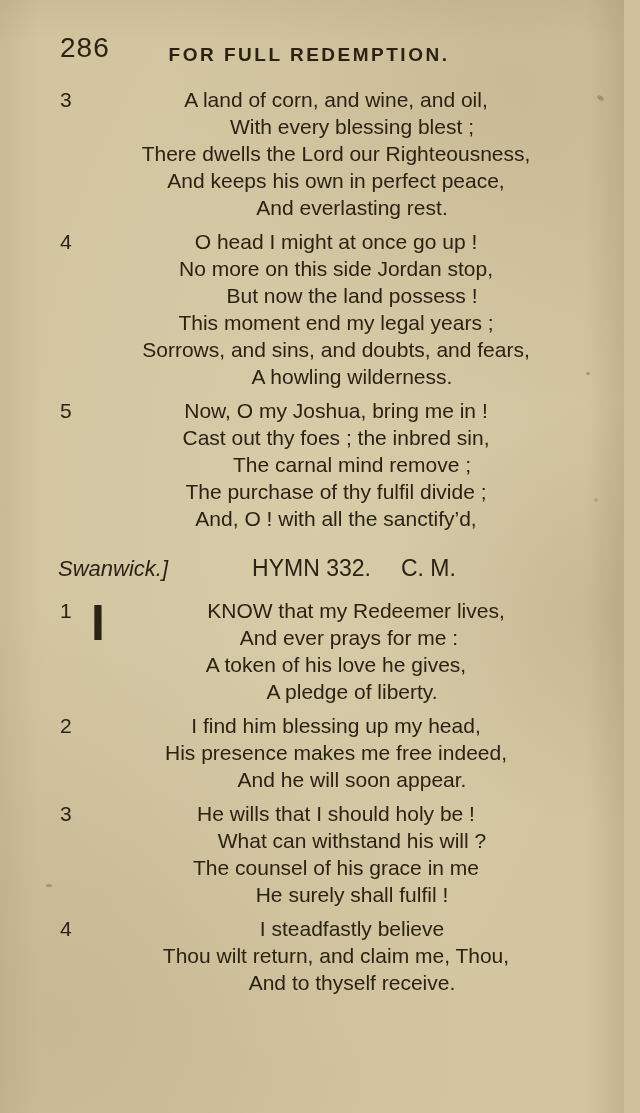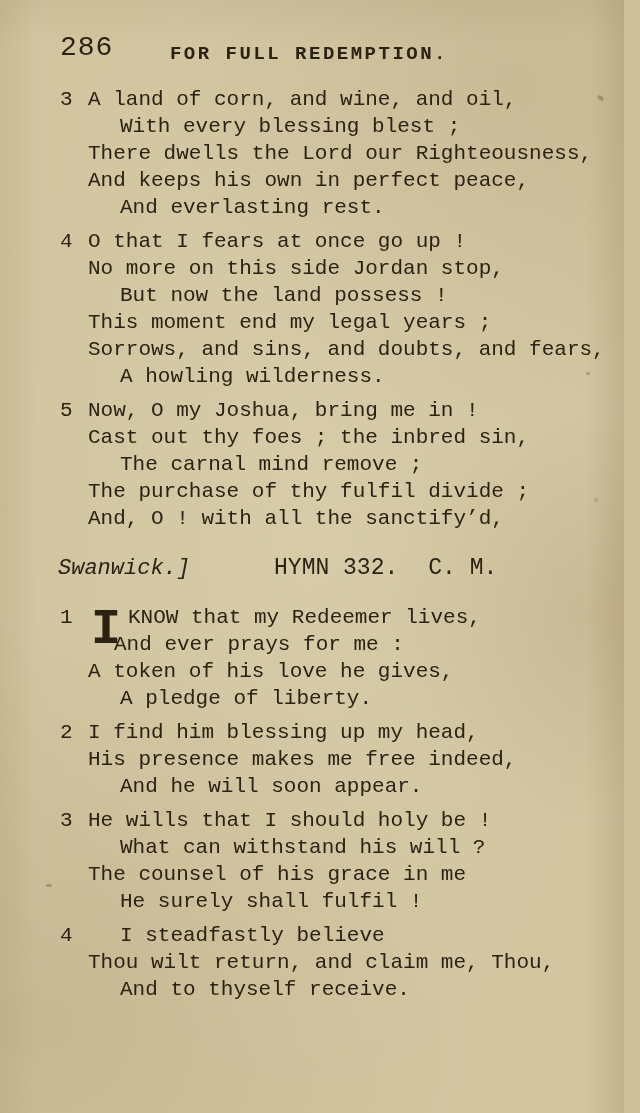--- a/index.html
+++ b/index.html
@@ -7,21 +7,21 @@
     padding: 0;
     background: #cdc09a;
   }
   .page {
     position: relative;
     width: 624px;
     height: 1113px;
     box-sizing: border-box;
     padding: 34px 40px 0 58px;
     overflow: hidden;
-    font-family: Liberation Mono, monospace;
+    font-family: Liberation Sans, sans-serif;
     font-size: 21px;
     line-height: 27px;
     color: #2b2214;
     background-color: #d2c5a0;
     background-image:
       radial-gradient(circle at 82% 8%, rgba(133,108,68,0.12), transparent 30%),
       radial-gradient(circle at 8% 92%, rgba(133,108,68,0.14), transparent 35%),
       radial-gradient(circle at 96% 55%, rgba(120,95,55,0.12), transparent 25%),
       radial-gradient(ellipse at 50% 45%, rgba(255,250,228,0.12), transparent 70%),
       linear-gradient(180deg, rgba(110,88,50,0.08), rgba(110,88,50,0) 4%),
@@ -55,36 +55,36 @@
     margin-bottom: 7px;
   }
   .verse-num {
     position: absolute;
     left: 2px;
     top: 0;
   }
   .verse-body {
     position: relative;
   }
-  .line { white-space: nowrap; }
+  .line { white-space: nowrap; text-align: center; }
   .indent-0 { padding-left: 0; }
   .indent-1 { padding-left: 32px; }
   .dc-line1 { padding-left: 40px; }
   .dc-line2 { padding-left: 26px; }
   .drop-cap {
     position: absolute;
     left: 3px;
     top: 2px;
     font-size: 50px;
     line-height: 48px;
     font-weight: 700;
   }
   .hymn-heading {
     margin-top: 20px;
-    margin-bottom: 19px;
+    margin-bottom: 12px;
     font-size: 22px;
     line-height: 32px;
   }
   .tune {
     font-style: italic;
   }
   .hymn-title {
     margin-left: 84px;
     font-size: 23px;
   }
@@ -119,21 +119,21 @@
           <div class="line indent-0">A land of corn, and wine, and oil,</div>
           <div class="line indent-1">With every blessing blest ;</div>
           <div class="line indent-0">There dwells the Lord our Righteousness,</div>
           <div class="line indent-0">And keeps his own in perfect peace,</div>
           <div class="line indent-1">And everlasting rest.</div>
         </div>
       </div>
       <div class="verse">
         <span class="verse-num">4</span>
         <div class="verse-body">
-          <div class="line indent-0">O that I fears at once go up !</div>
+          <div class="line indent-0">O head I might at once go up !</div>
           <div class="line indent-0">No more on this side Jordan stop,</div>
           <div class="line indent-1">But now the land possess !</div>
           <div class="line indent-0">This moment end my legal years ;</div>
           <div class="line indent-0">Sorrows, and sins, and doubts, and fears,</div>
           <div class="line indent-1">A howling wilderness.</div>
         </div>
       </div>
       <div class="verse">
         <span class="verse-num">5</span>
         <div class="verse-body">

